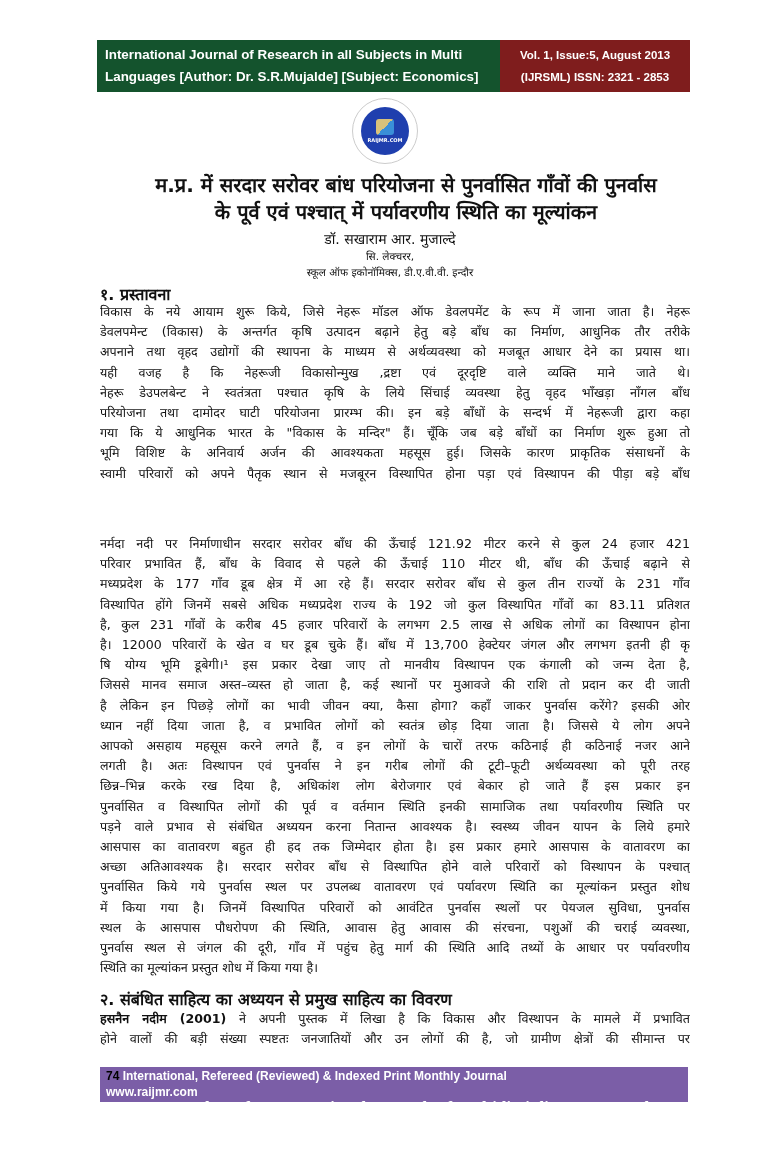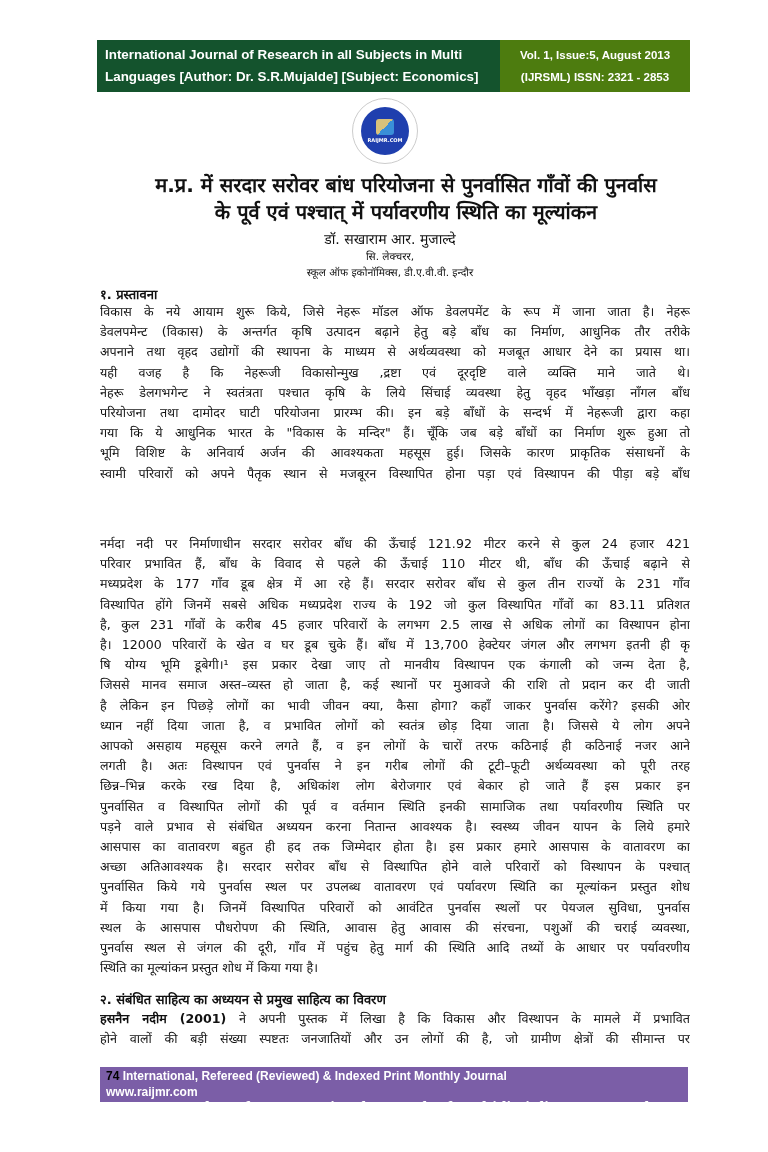--- a/index.html
+++ b/index.html
@@ -2,35 +2,35 @@
 <html><head>
 <meta charset="utf-8">
 <style>
   html, body { margin: 0; padding: 0; background: #ffffff; }
   body { width: 768px; height: 1152px; position: relative; overflow: hidden;
          font-family: "DejaVu Sans", sans-serif; color: #111; }
   .header { position: absolute; top: 40px; left: 97px; width: 593px; height: 52px; display: flex; }
   .header-left { background: #14532d; width: 403px; height: 52px; color: #fff;
                  font-family: "Liberation Sans", sans-serif; font-weight: bold; font-size: 13.4px;
                  line-height: 22px; padding: 4px 8px; box-sizing: border-box; }
-  .header-right { background: #4d7c0f; width: 190px; height: 52px; color: #fff;
+  .header-right { background: #7f1d1d; width: 190px; height: 52px; color: #fff;
                   font-family: "Liberation Sans", sans-serif; font-weight: bold; font-size: 11.5px;
                   line-height: 22px; padding: 4px 0 0 0; box-sizing: border-box; text-align: center; }
   .logo { position: absolute; top: 98px; left: 352px; width: 64px; height: 64px; border-radius: 50%;
           background: #fff; border: 1px solid #ccc; display: flex; align-items: center; justify-content: center; }
   .logo-inner { width: 48px; height: 48px; border-radius: 50%; background: #1f3fae;
                 display: flex; flex-direction: column; align-items: center; justify-content: center; }
   .logo-quill { width: 18px; height: 16px; background: linear-gradient(135deg,#d9c27a 0 50%, #3a8fd8 50% 100%); border-radius: 3px; }
   .logo-text { color: #fff; font-size: 5px; font-weight: bold; margin-top: 2px; font-family: "DejaVu Sans", sans-serif; }
   .title { position: absolute; top: 172px; left: 106px; width: 600px; text-align: center;
            font-family: "DejaVu Sans", sans-serif; font-weight: bold; font-size: 20px; line-height: 27px; color: #111; }
   .author { position: absolute; top: 230px; left: 90px; width: 600px; text-align: center; font-size: 14px; line-height: 18px; }
   .affil { position: absolute; left: 90px; width: 600px; text-align: center; font-size: 10.5px; line-height: 14px; }
   .affil.l1 { top: 249px; } .affil.l2 { top: 265px; }
-  .section-head { position: absolute; left: 100px; font-weight: bold; font-size: 13px; line-height: 18px; }
+  .section-head { position: absolute; left: 100px; font-weight: bold; font-size: 16px; line-height: 18px; }
   .para { position: absolute; left: 100px; width: 590px; font-size: 12.6px; line-height: 20.2px; text-align: justify; }
   .para .ln { display: block; text-align: justify; text-align-last: justify; white-space: nowrap; overflow: hidden; }
   .para .ln.last { text-align-last: left; }
   .bold { font-weight: bold; }
   .footer { position: absolute; top: 1067px; left: 100px; width: 588px; height: 35px; background: #7b5ea7;
             box-sizing: border-box; padding: 1px 6px; }
   .footer-row1 { display: flex; justify-content: space-between; font-family: "Liberation Sans", sans-serif;
                  font-weight: bold; font-size: 12px; line-height: 16px; color: #fff; flex-direction: column; }
   .footer-row1 .pg { color: #000; }
   .footer-row2 { text-align: center; font-family: "Liberation Serif", serif; font-weight: bold; font-size: 17px; line-height: 16px; color: #fff; }
@@ -65,21 +65,21 @@
 <div class="affil l1">सि. लेक्चरर,</div>
 <div class="affil l2">स्कूल ऑफ इकोनॉमिक्स, डी.ए.वी.वी. इन्दौर</div>
 
 <div class="section-head" style="top:286px;">१. प्रस्तावना</div>
 
 <div class="para" id="para1" style="top:302px;">
     <span class="ln">विकास के नये आयाम शुरू किये, जिसे नेहरू मॉडल ऑफ डेवलपमेंट के रूप में जाना जाता है। नेहरू</span>
     <span class="ln">डेवलपमेन्ट (विकास) के अन्तर्गत कृषि उत्पादन बढ़ाने हेतु बड़े बाँध का निर्माण, आधुनिक तौर तरीके</span>
     <span class="ln">अपनाने तथा वृहद उद्योगों की स्थापना के माध्यम से अर्थव्यवस्था को मजबूत आधार देने का प्रयास था।</span>
     <span class="ln">यही वजह है कि नेहरूजी विकासोन्मुख ,द्रष्टा एवं दूरदृष्टि वाले व्यक्ति माने जाते थे।</span>
-    <span class="ln">नेहरू डेलगभगेन्ट ने स्वतंत्रता पश्चात कृषि के लिये सिंचाई व्यवस्था हेतु वृहद भाँखड़ा नाँगल बाँध</span>
+    <span class="ln">नेहरू डेउपलबेन्ट ने स्वतंत्रता पश्चात कृषि के लिये सिंचाई व्यवस्था हेतु वृहद भाँखड़ा नाँगल बाँध</span>
     <span class="ln">परियोजना तथा दामोदर घाटी परियोजना प्रारम्भ की। इन बड़े बाँधों के सन्दर्भ में नेहरूजी द्वारा कहा</span>
     <span class="ln">गया कि ये आधुनिक भारत के "विकास के मन्दिर" हैं। चूँकि जब बड़े बाँधों का निर्माण शुरू हुआ तो</span>
     <span class="ln">भूमि विशिष्ट के अनिवार्य अर्जन की आवश्यकता महसूस हुई। जिसके कारण प्राकृतिक संसाधनों के</span>
     <span class="ln">स्वामी परिवारों को अपने पैतृक स्थान से मजबूरन विस्थापित होना पड़ा एवं विस्थापन की पीड़ा बड़े बाँध</span>
   </div>
 <div class="para" id="para2" style="top:534px;">
     <span class="ln">नर्मदा नदी पर निर्माणाधीन सरदार सरोवर बाँध की ऊँचाई 121.92 मीटर करने से कुल 24 हजार 421</span>
     <span class="ln">परिवार प्रभावित हैं, बाँध के विवाद से पहले की ऊँचाई 110 मीटर थी, बाँध की ऊँचाई बढ़ाने से</span>
     <span class="ln">मध्यप्रदेश के 177 गाँव डूब क्षेत्र में आ रहे हैं। सरदार सरोवर बाँध से कुल तीन राज्यों के 231 गाँव</span>
     <span class="ln">विस्थापित होंगे जिनमें सबसे अधिक मध्यप्रदेश राज्य के 192 जो कुल विस्थापित गाँवों का 83.11 प्रतिशत</span>

